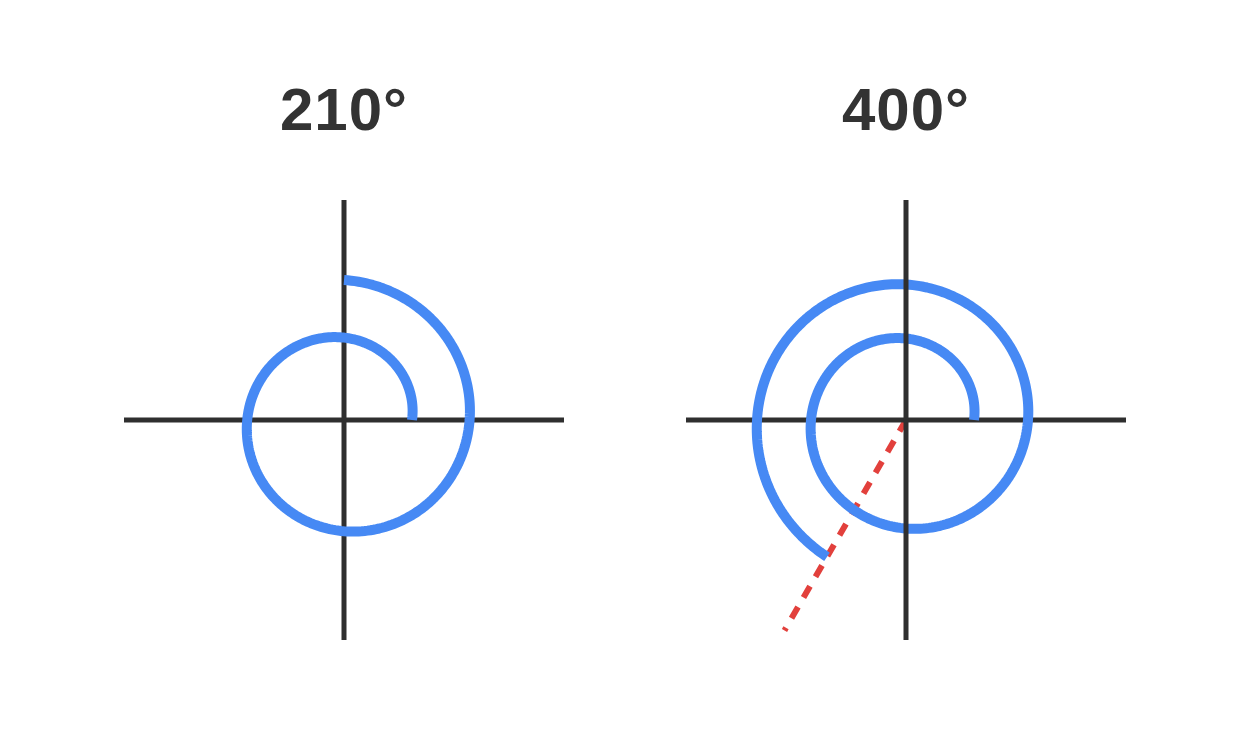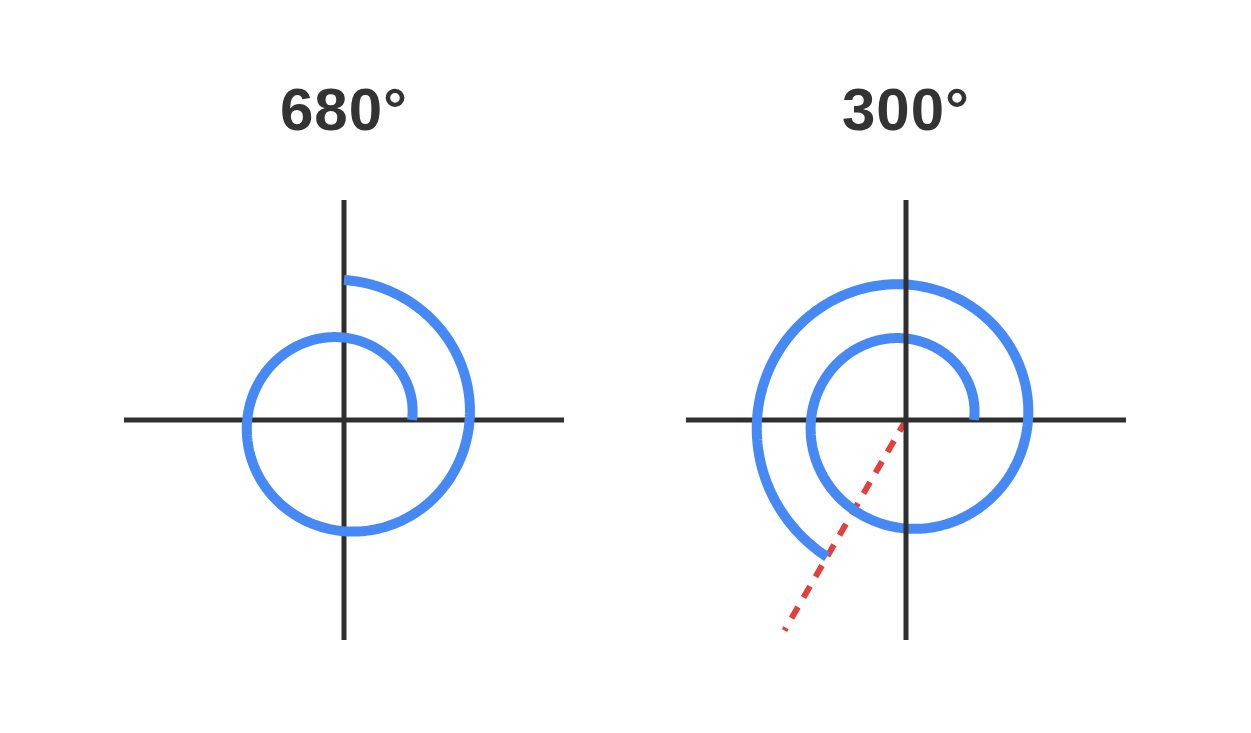--- a/index.html
+++ b/index.html
@@ -43,30 +43,30 @@
     width: 460px;
     height: 460px;
   }
 </style>
 </head>
 <body>
 
 <div class="canvas">
 
   <section class="figure figure-450">
-    <h2 class="figure-title">680°</h2>
+    <h2 class="figure-title">210°</h2>
     <svg class="figure-plot" viewBox="0 0 460 460" width="460" height="460">
         <line x1="10" y1="230" x2="450" y2="230" stroke="#2f2f2f" stroke-width="5"></line>
         <line x1="230" y1="10" x2="230" y2="450" stroke="#2f2f2f" stroke-width="5"></line>
         <path d="M298.00,230.00 L298.22,228.21 L298.39,226.42 L298.51,224.61 L298.58,222.79 L298.61,220.97 L298.59,219.14 L298.51,217.30 L298.39,215.46 L298.22,213.62 L298.00,211.78 L297.73,209.94 L297.41,208.10 L297.04,206.26 L296.62,204.43 L296.15,202.60 L295.63,200.78 L295.06,198.97 L294.44,197.17 L293.77,195.38 L293.05,193.60 L292.28,191.84 L291.46,190.09 L290.59,188.36 L289.67,186.64 L288.71,184.95 L287.70,183.28 L286.64,181.63 L285.53,180.00 L284.37,178.40 L283.17,176.83 L281.93,175.28 L280.64,173.76 L279.31,172.27 L277.93,170.81 L276.51,169.39 L275.05,168.00 L273.55,166.64 L272.00,165.32 L270.42,164.04 L268.80,162.80 L267.14,161.59 L265.45,160.43 L263.72,159.31 L261.95,158.23 L260.16,157.20 L258.33,156.21 L256.46,155.27 L254.57,154.37 L252.65,153.52 L250.71,152.73 L248.73,151.98 L246.73,151.28 L244.71,150.63 L242.66,150.04 L240.60,149.49 L238.51,149.01 L236.41,148.57 L234.29,148.19 L232.15,147.87 L230.00,147.60 L227.84,147.39 L225.66,147.23 L223.48,147.14 L221.29,147.10 L219.09,147.12 L216.88,147.19 L214.68,147.33 L212.47,147.52 L210.26,147.78 L208.05,148.09 L205.85,148.46 L203.65,148.89 L201.45,149.39 L199.27,149.94 L197.09,150.55 L194.92,151.22 L192.77,151.94 L190.63,152.73 L188.51,153.58 L186.40,154.48 L184.31,155.45 L182.25,156.47 L180.20,157.54 L178.18,158.68 L176.19,159.87 L174.22,161.11 L172.28,162.42 L170.37,163.77 L168.49,165.18 L166.64,166.64 L164.83,168.16 L163.06,169.72 L161.32,171.34 L159.62,173.01 L157.96,174.72 L156.35,176.49 L154.77,178.30 L153.24,180.15 L151.76,182.06 L150.33,184.00 L148.94,185.99 L147.60,188.01 L146.31,190.08 L145.08,192.19 L143.89,194.33 L142.77,196.51 L141.69,198.73 L140.68,200.98 L139.72,203.26 L138.82,205.57 L137.97,207.91 L137.19,210.27 L136.47,212.67 L135.81,215.08 L135.22,217.52 L134.69,219.98 L134.22,222.46 L133.81,224.96 L133.47,227.47 L133.20,230.00 L132.99,232.54 L132.85,235.09 L132.78,237.65 L132.78,240.22 L132.84,242.79 L132.97,245.37 L133.17,247.95 L133.44,250.53 L133.77,253.10 L134.18,255.67 L134.65,258.24 L135.20,260.80 L135.81,263.35 L136.49,265.89 L137.24,268.42 L138.06,270.93 L138.95,273.43 L139.90,275.91 L140.92,278.36 L142.01,280.80 L143.17,283.21 L144.39,285.60 L145.68,287.95 L147.03,290.28 L148.44,292.58 L149.92,294.85 L151.47,297.07 L153.07,299.27 L154.74,301.42 L156.46,303.54 L158.25,305.61 L160.09,307.64 L161.99,309.63 L163.95,311.57 L165.96,313.46 L168.02,315.30 L170.14,317.09 L172.31,318.83 L174.53,320.52 L176.80,322.15 L179.12,323.72 L181.48,325.23 L183.88,326.68 L186.33,328.08 L188.82,329.41 L191.35,330.68 L193.92,331.88 L196.53,333.02 L199.17,334.09 L201.84,335.09 L204.55,336.03 L207.28,336.89 L210.04,337.69 L212.83,338.41 L215.64,339.06 L218.48,339.64 L221.33,340.14 L224.21,340.57 L227.10,340.92 L230.00,341.20 L232.92,341.40 L235.84,341.53 L238.78,341.57 L241.72,341.55 L244.67,341.44 L247.62,341.25 L250.57,340.99 L253.52,340.65 L256.46,340.23 L259.40,339.73 L262.33,339.15 L265.25,338.50 L268.16,337.76 L271.05,336.95 L273.93,336.06 L276.79,335.09 L279.63,334.05 L282.44,332.93 L285.24,331.73 L288.00,330.46 L290.74,329.11 L293.44,327.69 L296.11,326.19 L298.75,324.62 L301.35,322.98 L303.91,321.27 L306.43,319.48 L308.90,317.63 L311.34,315.71 L313.72,313.72 L316.06,311.67 L318.35,309.55 L320.58,307.36 L322.76,305.12 L324.89,302.81 L326.95,300.44 L328.96,298.01 L330.91,295.53 L332.79,292.99 L334.62,290.40 L336.37,287.76 L338.06,285.06 L339.68,282.32 L341.23,279.52 L342.71,276.69 L344.12,273.81 L345.45,270.88 L346.71,267.92 L347.90,264.92 L349.00,261.89 L350.03,258.82 L350.98,255.71 L351.84,252.58 L352.63,249.42 L353.34,246.24 L353.96,243.03 L354.50,239.80 L354.95,236.55 L355.32,233.28 L355.60,230.00 L355.80,226.71 L355.91,223.40 L355.93,220.09 L355.87,216.77 L355.72,213.45 L355.48,210.13 L355.15,206.81 L354.73,203.49 L354.23,200.18 L353.64,196.87 L352.96,193.58 L352.19,190.30 L351.34,187.03 L350.39,183.78 L349.37,180.56 L348.25,177.35 L347.05,174.17 L345.76,171.02 L344.39,167.89 L342.93,164.80 L341.39,161.74 L339.77,158.72 L338.06,155.73 L336.27,152.79 L334.41,149.89 L332.46,147.03 L330.43,144.22 L328.33,141.46 L326.16,138.75 L323.90,136.10 L321.58,133.50 L319.18,130.95 L316.71,128.47 L314.18,126.05 L311.57,123.69 L308.90,121.40 L306.17,119.17 L303.37,117.01 L300.52,114.93 L297.60,112.91 L294.63,110.97 L291.60,109.11 L288.52,107.32 L285.38,105.61 L282.20,103.98 L278.97,102.44 L275.69,100.97 L272.37,99.59 L269.01,98.30 L265.61,97.09 L262.18,95.97 L258.71,94.94 L255.21,94.00 L251.68,93.15 L248.12,92.39 L244.53,91.72 L240.93,91.15 L237.30,90.67 L233.66,90.29 L230.00,90.00" fill="none" stroke="#4689f4" stroke-width="10" stroke-linejoin="round"></path>
       </svg>
   </section>
 
   <section class="figure figure-600">
-    <h2 class="figure-title">300°</h2>
+    <h2 class="figure-title">400°</h2>
     <svg class="figure-plot" viewBox="0 0 460 460" width="460" height="460">
         <line x1="230" y1="230" x2="108.50" y2="440.44" stroke="#e2403c" stroke-width="6" stroke-dasharray="13 11"></line>
         <line x1="10" y1="230" x2="450" y2="230" stroke="#2f2f2f" stroke-width="5"></line>
         <path d="M298.00,230.00 L298.20,228.21 L298.36,226.42 L298.46,224.61 L298.52,222.80 L298.53,220.98 L298.50,219.15 L298.41,217.32 L298.27,215.49 L298.09,213.65 L297.86,211.82 L297.57,209.98 L297.24,208.15 L296.86,206.32 L296.42,204.50 L295.94,202.69 L295.41,200.88 L294.83,199.08 L294.20,197.29 L293.52,195.51 L292.79,193.75 L292.01,192.00 L291.18,190.27 L290.31,188.55 L289.38,186.86 L288.41,185.18 L287.39,183.52 L286.33,181.89 L285.22,180.28 L284.06,178.70 L282.86,177.14 L281.61,175.62 L280.32,174.12 L278.98,172.65 L277.61,171.21 L276.19,169.80 L274.73,168.43 L273.23,167.10 L271.69,165.80 L270.11,164.54 L268.50,163.32 L266.85,162.13 L265.16,160.99 L263.44,159.89 L261.68,158.83 L259.90,157.82 L258.08,156.85 L256.23,155.93 L254.35,155.06 L252.44,154.23 L250.51,153.45 L248.55,152.72 L246.57,152.04 L244.57,151.41 L242.54,150.84 L240.49,150.31 L238.42,149.84 L236.34,149.42 L234.24,149.06 L232.13,148.75 L230.00,148.50 L227.86,148.30 L225.71,148.16 L223.55,148.08 L221.39,148.05 L219.22,148.08 L217.04,148.17 L214.86,148.32 L212.68,148.52 L210.50,148.78 L208.32,149.10 L206.15,149.48 L203.98,149.92 L201.82,150.42 L199.66,150.97 L197.52,151.59 L195.39,152.26 L193.27,152.99 L191.16,153.77 L189.07,154.62 L187.00,155.52 L184.95,156.48 L182.92,157.50 L180.91,158.57 L178.92,159.70 L176.96,160.88 L175.03,162.12 L173.12,163.41 L171.25,164.75 L169.41,166.15 L167.60,167.60 L165.82,169.10 L164.08,170.65 L162.38,172.25 L160.72,173.90 L159.09,175.59 L157.51,177.33 L155.97,179.12 L154.48,180.96 L153.03,182.83 L151.62,184.75 L150.27,186.71 L148.96,188.71 L147.71,190.75 L146.50,192.82 L145.35,194.94 L144.25,197.08 L143.21,199.26 L142.22,201.48 L141.29,203.72 L140.41,205.99 L139.59,208.30 L138.84,210.62 L138.14,212.97 L137.50,215.35 L136.93,217.75 L136.42,220.16 L135.97,222.60 L135.58,225.05 L135.26,227.52 L135.00,230.00 L134.81,232.49 L134.68,235.00 L134.62,237.51 L134.63,240.02 L134.70,242.55 L134.84,245.07 L135.04,247.60 L135.32,250.13 L135.66,252.65 L136.06,255.17 L136.54,257.68 L137.08,260.19 L137.69,262.69 L138.37,265.17 L139.11,267.65 L139.92,270.10 L140.80,272.55 L141.75,274.97 L142.76,277.37 L143.83,279.75 L144.97,282.11 L146.17,284.44 L147.44,286.74 L148.77,289.01 L150.17,291.26 L151.62,293.47 L153.14,295.64 L154.72,297.78 L156.36,299.89 L158.05,301.95 L159.81,303.97 L161.61,305.95 L163.48,307.88 L165.40,309.77 L167.37,311.62 L169.40,313.41 L171.48,315.15 L173.60,316.84 L175.78,318.48 L178.00,320.07 L180.27,321.59 L182.58,323.07 L184.94,324.48 L187.33,325.83 L189.77,327.12 L192.25,328.35 L194.76,329.52 L197.31,330.62 L199.89,331.66 L202.50,332.63 L205.14,333.53 L207.82,334.37 L210.51,335.13 L213.24,335.83 L215.98,336.46 L218.75,337.01 L221.54,337.49 L224.35,337.90 L227.17,338.24 L230.00,338.50 L232.85,338.69 L235.70,338.80 L238.57,338.84 L241.44,338.80 L244.31,338.69 L247.18,338.50 L250.06,338.23 L252.93,337.89 L255.80,337.47 L258.66,336.98 L261.52,336.41 L264.36,335.76 L267.19,335.03 L270.01,334.23 L272.81,333.36 L275.60,332.41 L278.36,331.38 L281.10,330.28 L283.81,329.11 L286.50,327.86 L289.16,326.54 L291.79,325.15 L294.39,323.68 L296.95,322.15 L299.47,320.54 L301.96,318.87 L304.41,317.12 L306.82,315.31 L309.18,313.44 L311.49,311.49 L313.76,309.49 L315.98,307.42 L318.15,305.29 L320.27,303.10 L322.33,300.84 L324.33,298.54 L326.28,296.17 L328.17,293.75 L329.99,291.28 L331.76,288.75 L333.46,286.17 L335.09,283.55 L336.66,280.88 L338.16,278.16 L339.60,275.40 L340.96,272.59 L342.25,269.75 L343.46,266.87 L344.60,263.95 L345.67,260.99 L346.66,258.01 L347.57,254.99 L348.41,251.95 L349.16,248.87 L349.84,245.78 L350.44,242.66 L350.95,239.52 L351.38,236.36 L351.73,233.19 L352.00,230.00 L352.18,226.80 L352.28,223.59 L352.30,220.38 L352.23,217.15 L352.07,213.93 L351.83,210.70 L351.51,207.48 L351.09,204.26 L350.60,201.05 L350.02,197.84 L349.35,194.65 L348.60,191.47 L347.76,188.30 L346.84,185.15 L345.83,182.02 L344.74,178.91 L343.57,175.83 L342.31,172.77 L340.97,169.75 L339.55,166.75 L338.05,163.79 L336.47,160.86 L334.81,157.97 L333.07,155.12 L331.25,152.31 L329.36,149.54 L327.39,146.82 L325.35,144.15 L323.23,141.53 L321.04,138.96 L318.78,136.44 L316.45,133.99 L314.05,131.58 L311.59,129.24 L309.06,126.96 L306.47,124.75 L303.82,122.60 L301.10,120.51 L298.33,118.50 L295.50,116.55 L292.62,114.68 L289.68,112.88 L286.69,111.15 L283.65,109.50 L280.56,107.93 L277.43,106.44 L274.25,105.03 L271.04,103.70 L267.78,102.45 L264.49,101.29 L261.16,100.21 L257.80,99.22 L254.41,98.32 L250.99,97.50 L247.54,96.77 L244.07,96.14 L240.58,95.59 L237.07,95.14 L233.54,94.77 L230.00,94.50 L226.45,94.32 L222.88,94.24 L219.32,94.24 L215.74,94.35 L212.17,94.54 L208.59,94.83 L205.02,95.22 L201.45,95.70 L197.90,96.27 L194.35,96.94 L190.81,97.71 L187.29,98.56 L183.79,99.51 L180.31,100.56 L176.85,101.70 L173.42,102.93 L170.02,104.25 L166.65,105.66 L163.31,107.16 L160.00,108.76 L156.73,110.44 L153.51,112.21 L150.32,114.07 L147.18,116.01 L144.09,118.04 L141.05,120.15 L138.05,122.35 L135.12,124.62 L132.24,126.98 L129.41,129.41 L126.65,131.93 L123.95,134.52 L121.32,137.18 L118.75,139.91 L116.25,142.72 L113.83,145.59 L111.47,148.54 L109.19,151.54 L106.99,154.62 L104.86,157.75 L102.81,160.94 L100.85,164.19 L98.97,167.50 L97.17,170.86 L95.46,174.27 L93.84,177.73 L92.30,181.24 L90.86,184.79 L89.51,188.38 L88.25,192.02 L87.09,195.69 L86.02,199.40 L85.04,203.13 L84.17,206.90 L83.39,210.70 L82.71,214.52 L82.13,218.36 L81.65,222.23 L81.28,226.11 L81.00,230.00 L80.83,233.91 L80.75,237.82 L80.79,241.74 L80.92,245.67 L81.16,249.60 L81.50,253.52 L81.95,257.44 L82.50,261.35 L83.15,265.26 L83.90,269.15 L84.76,273.02 L85.72,276.88 L86.79,280.71 L87.96,284.53 L89.22,288.31 L90.59,292.07 L92.06,295.79 L93.63,299.48 L95.30,303.14 L97.07,306.75 L98.93,310.32 L100.89,313.85 L102.94,317.33 L105.09,320.75 L107.33,324.13 L109.66,327.45 L112.08,330.71 L114.59,333.92 L117.19,337.06 L119.87,340.13 L122.63,343.14 L125.48,346.08 L128.41,348.95 L131.42,351.74 L134.50,354.46 L137.66,357.10 L140.89,359.66 L144.19,362.13 L147.56,364.53 L151.00,366.83" fill="none" stroke="#4689f4" stroke-width="10" stroke-linejoin="round"></path>
         <line x1="230" y1="10" x2="230" y2="450" stroke="#2f2f2f" stroke-width="5"></line>
       </svg>
   </section>
 
 </div>
 

